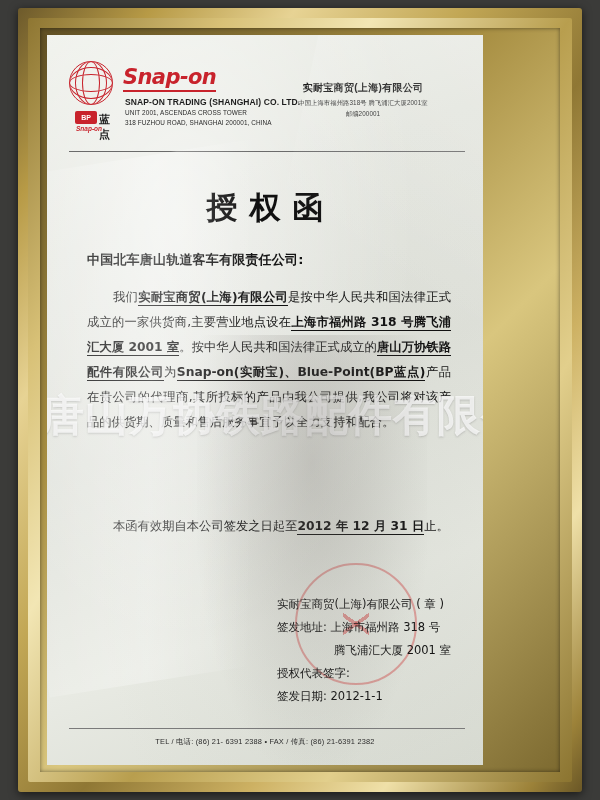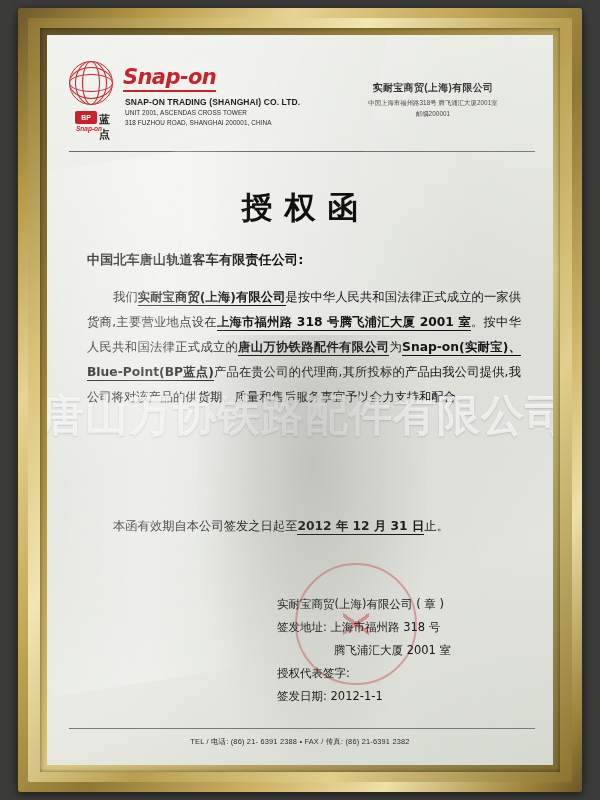--- a/index.html
+++ b/index.html
@@ -47,28 +47,29 @@
     height: 744px;
     background: linear-gradient(135deg, #5f4f24, #a78e42 35%, #d9c67e 60%, #7d6a30);
     box-shadow: inset 0 0 4px rgba(0,0,0,0.5);
   }
 
   
   .paper {
     position: absolute;
     left: 47px;
     top: 35px;
-    width: 506px;
+    width: 426px;
     height: 730px;
     background:
       radial-gradient(ellipse at 30% 25%, rgba(255,255,255,0.55), rgba(255,255,255,0) 55%),
       radial-gradient(ellipse at 75% 70%, rgba(205,208,200,0.35), rgba(255,255,255,0) 60%),
       linear-gradient(160deg, #eef0ea 0%, #e3e5de 25%, #dfe1da 50%, #e8eae3 75%, #d8dbd2 100%);
     overflow: hidden;
     color: #1a1a1a;
+    padding-left: 10px;
   }
 
   
   .glare-a {
     position: absolute;
     left: -40px; top: 120px;
     width: 330px; height: 520px;
     background: linear-gradient(100deg, rgba(255,255,255,0.00) 0%, rgba(255,255,255,0.30) 45%, rgba(255,255,255,0.00) 70%);
     transform: rotate(-9deg);
     pointer-events: none;

